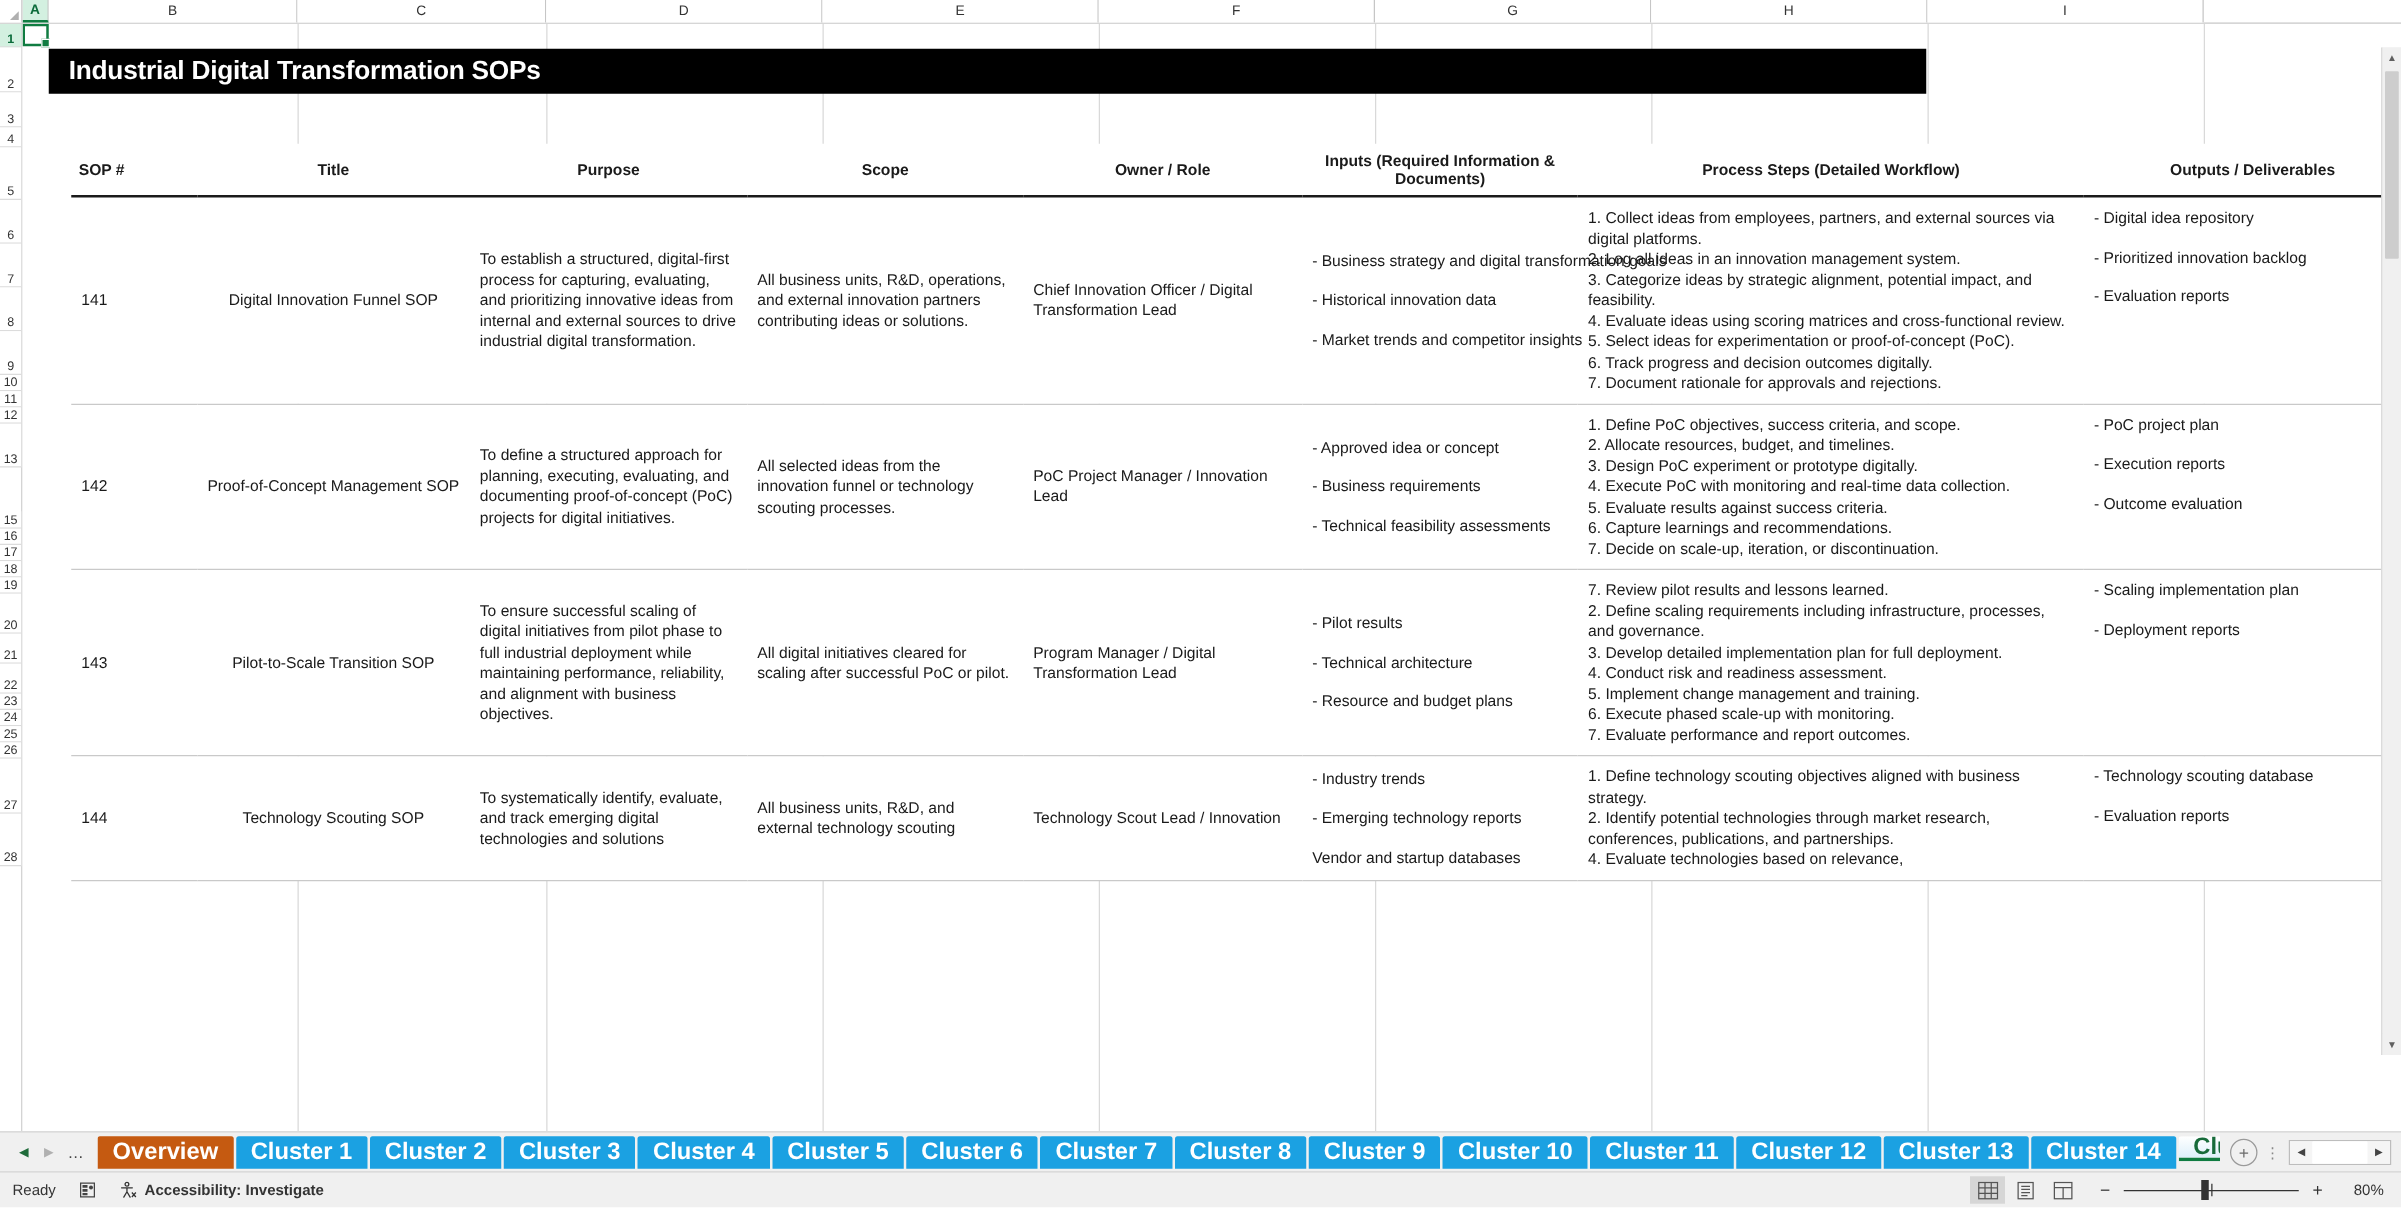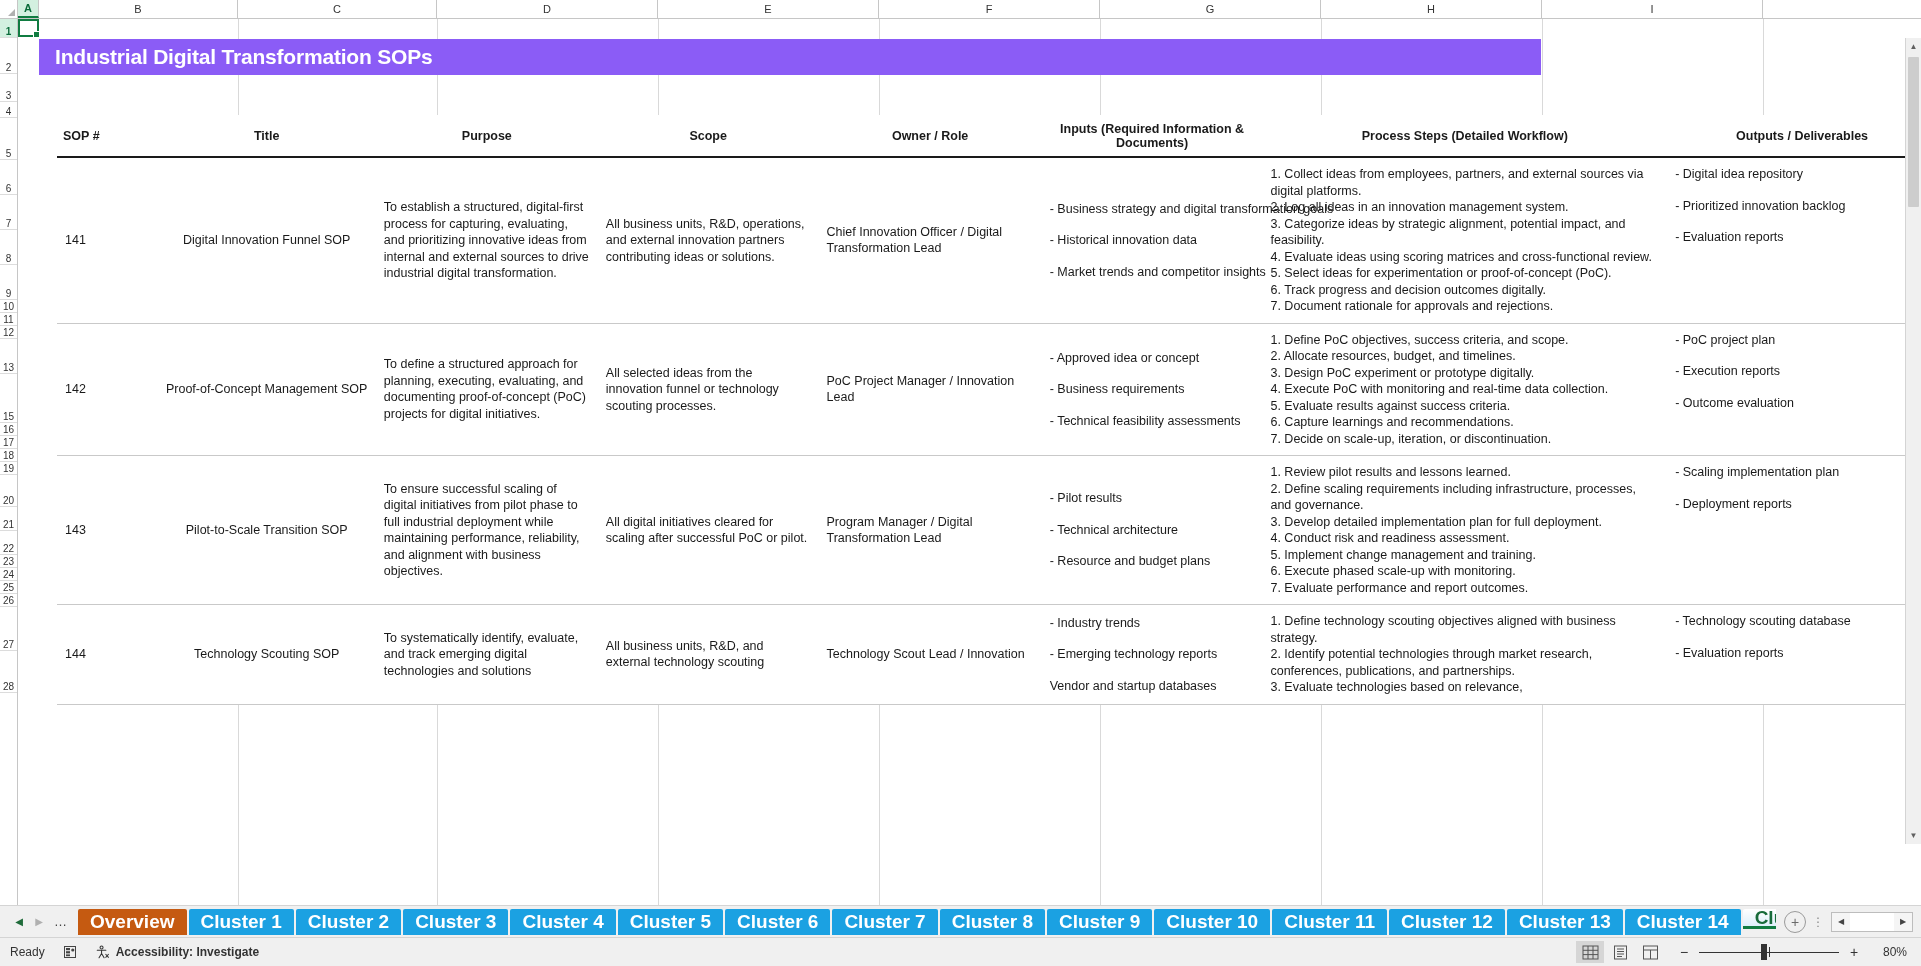--- a/index.html
+++ b/index.html
@@ -116,21 +116,21 @@
     width: 5px; height: 5px;
     background: #107c41;
     border: 1px solid #ffffff;
   }
 
   
   .banner-main {
     position: absolute;
     left: 21px; top: 20px;
     width: 1502px; height: 36px;
-    background: #8b5cf6;
+    background: #000000;
     color: #ffffff;
     display: flex; align-items: center;
     padding-left: 16px;
     font-size: 21px;
     font-weight: bold;
     letter-spacing: -0.2px;
     z-index: 3;
   }
   .banner-sub {
     position: absolute;
@@ -460,21 +460,21 @@
               <td class="c-title">Pilot-to-Scale Transition SOP</td>
               <td class="c-purpose">To ensure successful scaling of digital initiatives from pilot phase to full industrial deployment while maintaining performance, reliability, and alignment with business objectives.</td>
               <td class="c-scope">All digital initiatives cleared for scaling after successful PoC or pilot.</td>
               <td class="c-owner">Program Manager / Digital Transformation Lead</td>
               <td class="c-inputs">
                 <div class="stack-item">- Pilot results</div>
                 <div class="stack-item">- Technical architecture</div>
                 <div class="stack-item">- Resource and budget plans</div>
               </td>
               <td class="c-steps">
-                <div class="steps-line">1. Review pilot results and lessons learned.</div>
+                <div class="steps-line">7. Review pilot results and lessons learned.</div>
                 <div class="steps-line">2. Define scaling requirements including infrastructure, processes, and governance.</div>
                 <div class="steps-line">3. Develop detailed implementation plan for full deployment.</div>
                 <div class="steps-line">4. Conduct risk and readiness assessment.</div>
                 <div class="steps-line">5. Implement change management and training.</div>
                 <div class="steps-line">6. Execute phased scale-up with monitoring.</div>
                 <div class="steps-line">7. Evaluate performance and report outcomes.</div>
               </td>
               <td class="c-out">
                 <div class="stack-item">- Scaling implementation plan</div>
                 <div class="stack-item">- Deployment reports</div>
@@ -487,21 +487,21 @@
               <td class="c-scope">All business units, R&amp;D, and external technology scouting</td>
               <td class="c-owner">Technology Scout Lead / Innovation</td>
               <td class="c-inputs">
                 <div class="stack-item">- Industry trends</div>
                 <div class="stack-item">- Emerging technology reports</div>
                 <div class="stack-item">Vendor and startup databases</div>
               </td>
               <td class="c-steps">
                 <div class="steps-line">1. Define technology scouting objectives aligned with business strategy.</div>
                 <div class="steps-line">2. Identify potential technologies through market research, conferences, publications, and partnerships.</div>
-                <div class="steps-line">3. Evaluate technologies based on relevance,</div>
+                <div class="steps-line">4. Evaluate technologies based on relevance,</div>
               </td>
               <td class="c-out">
                 <div class="stack-item">- Technology scouting database</div>
                 <div class="stack-item">- Evaluation reports</div>
               </td>
             </tr>
           </tbody>
       </table>
     </div>
 

